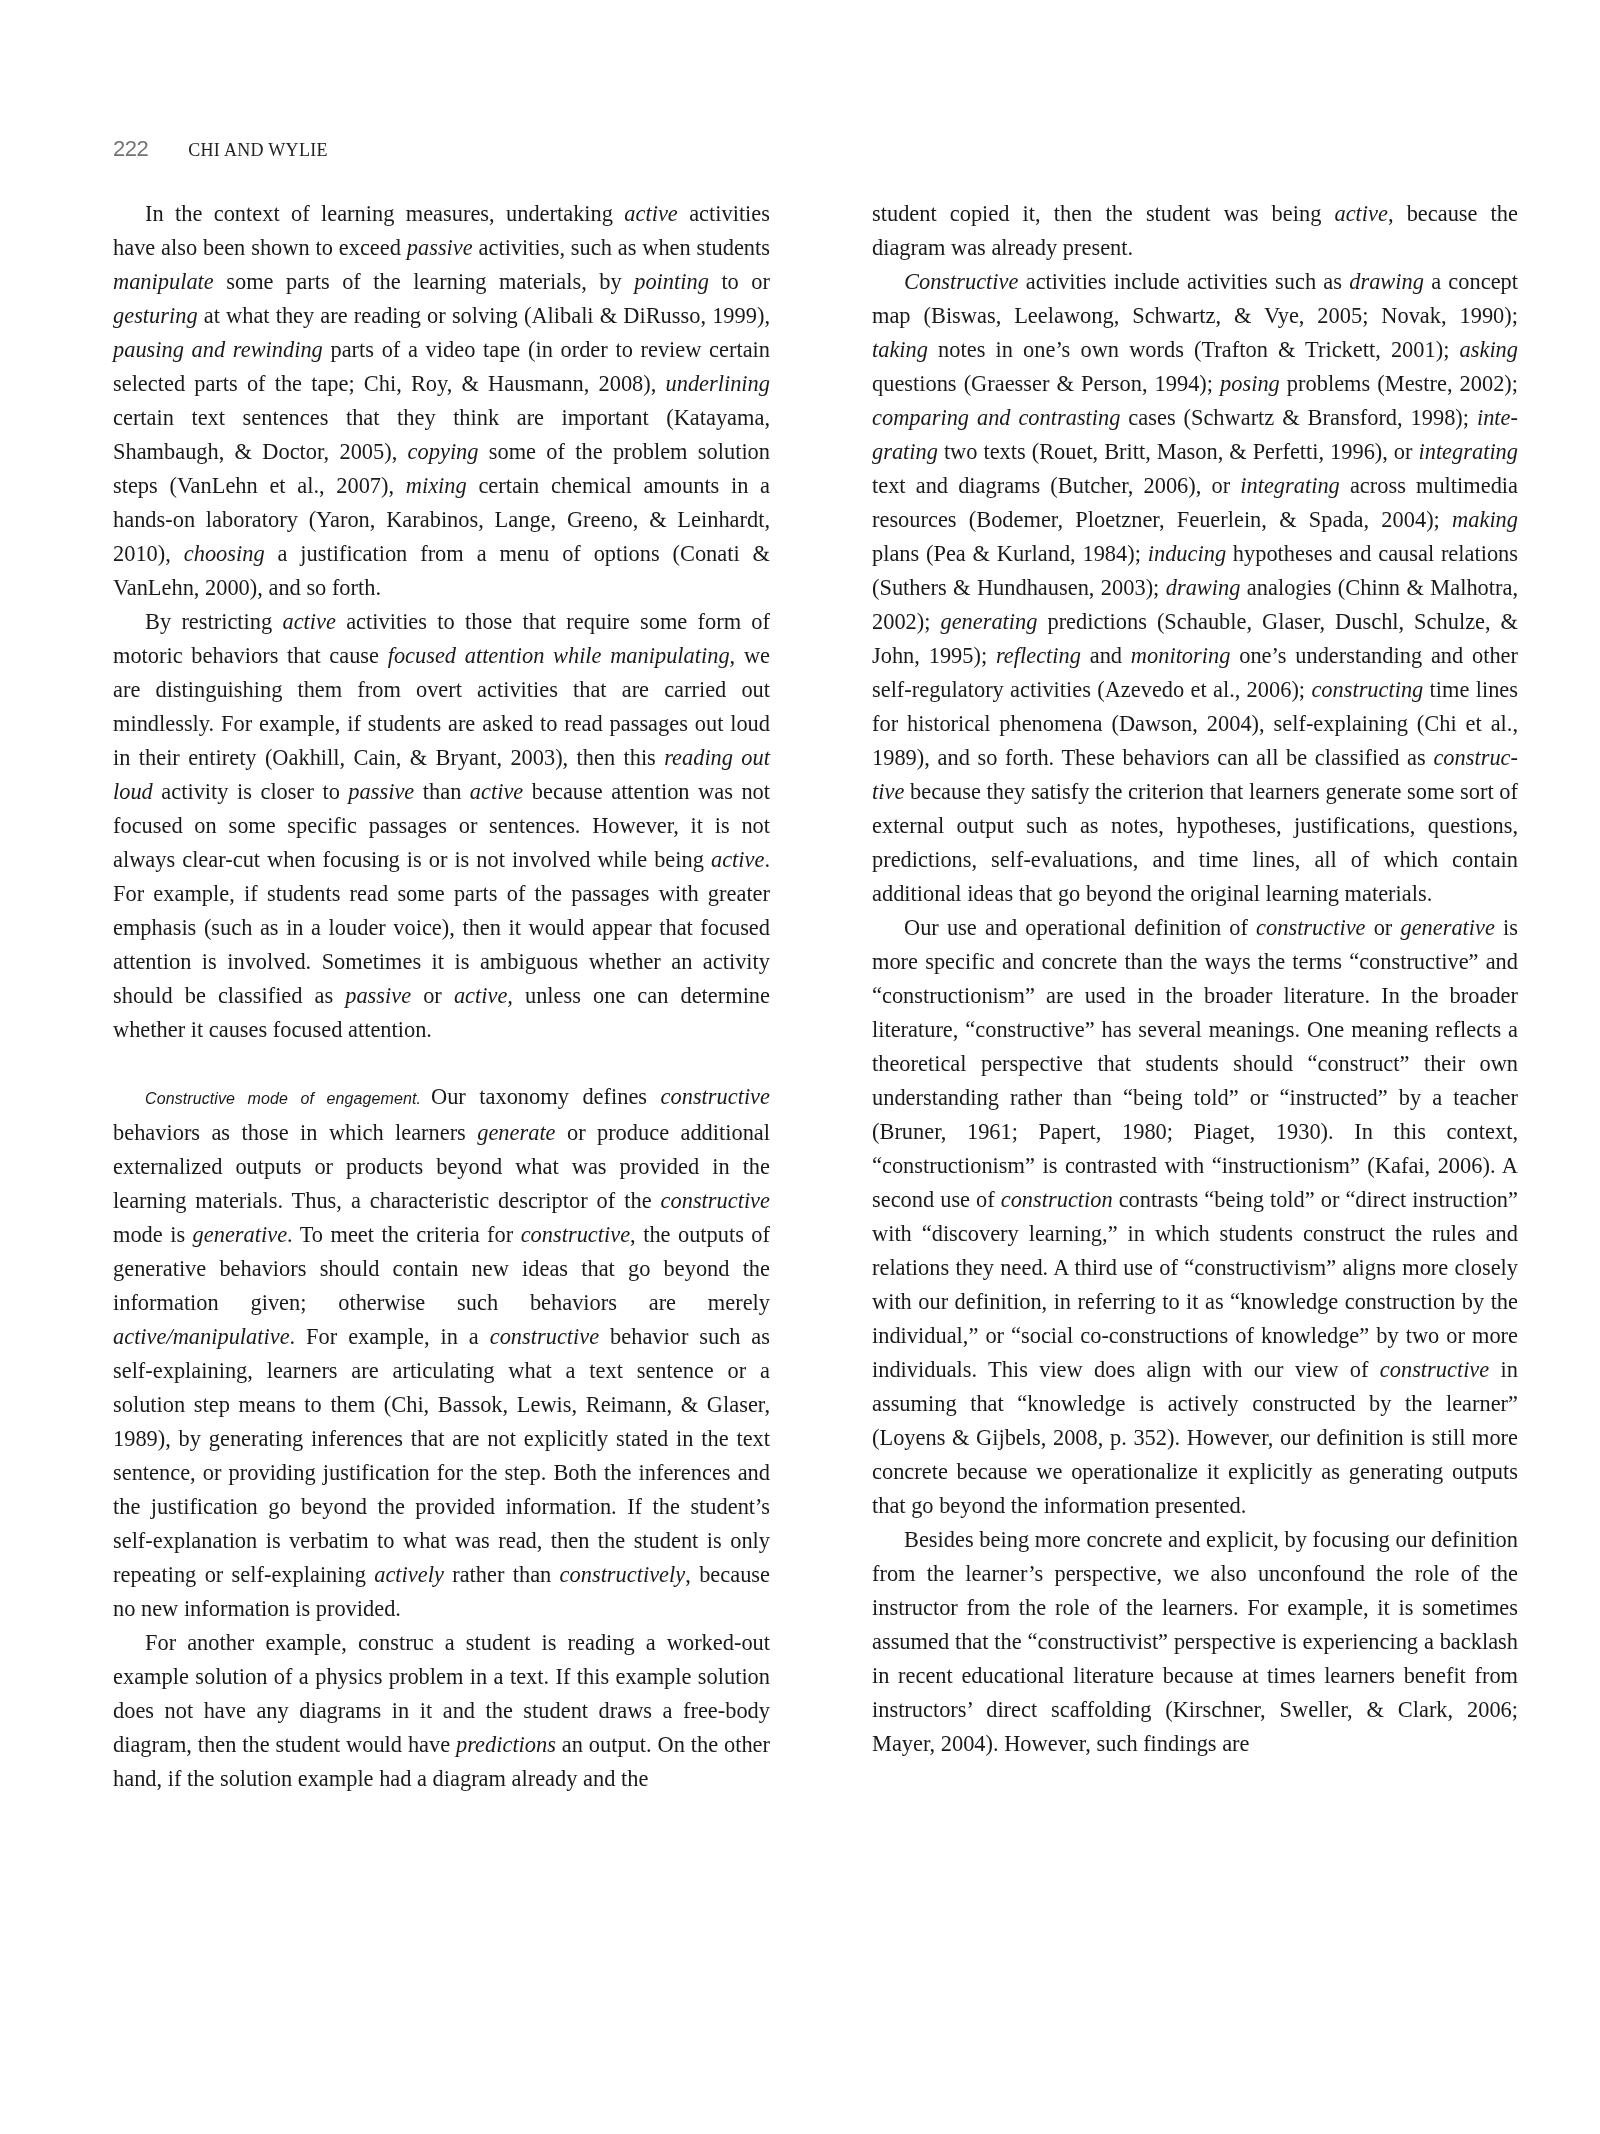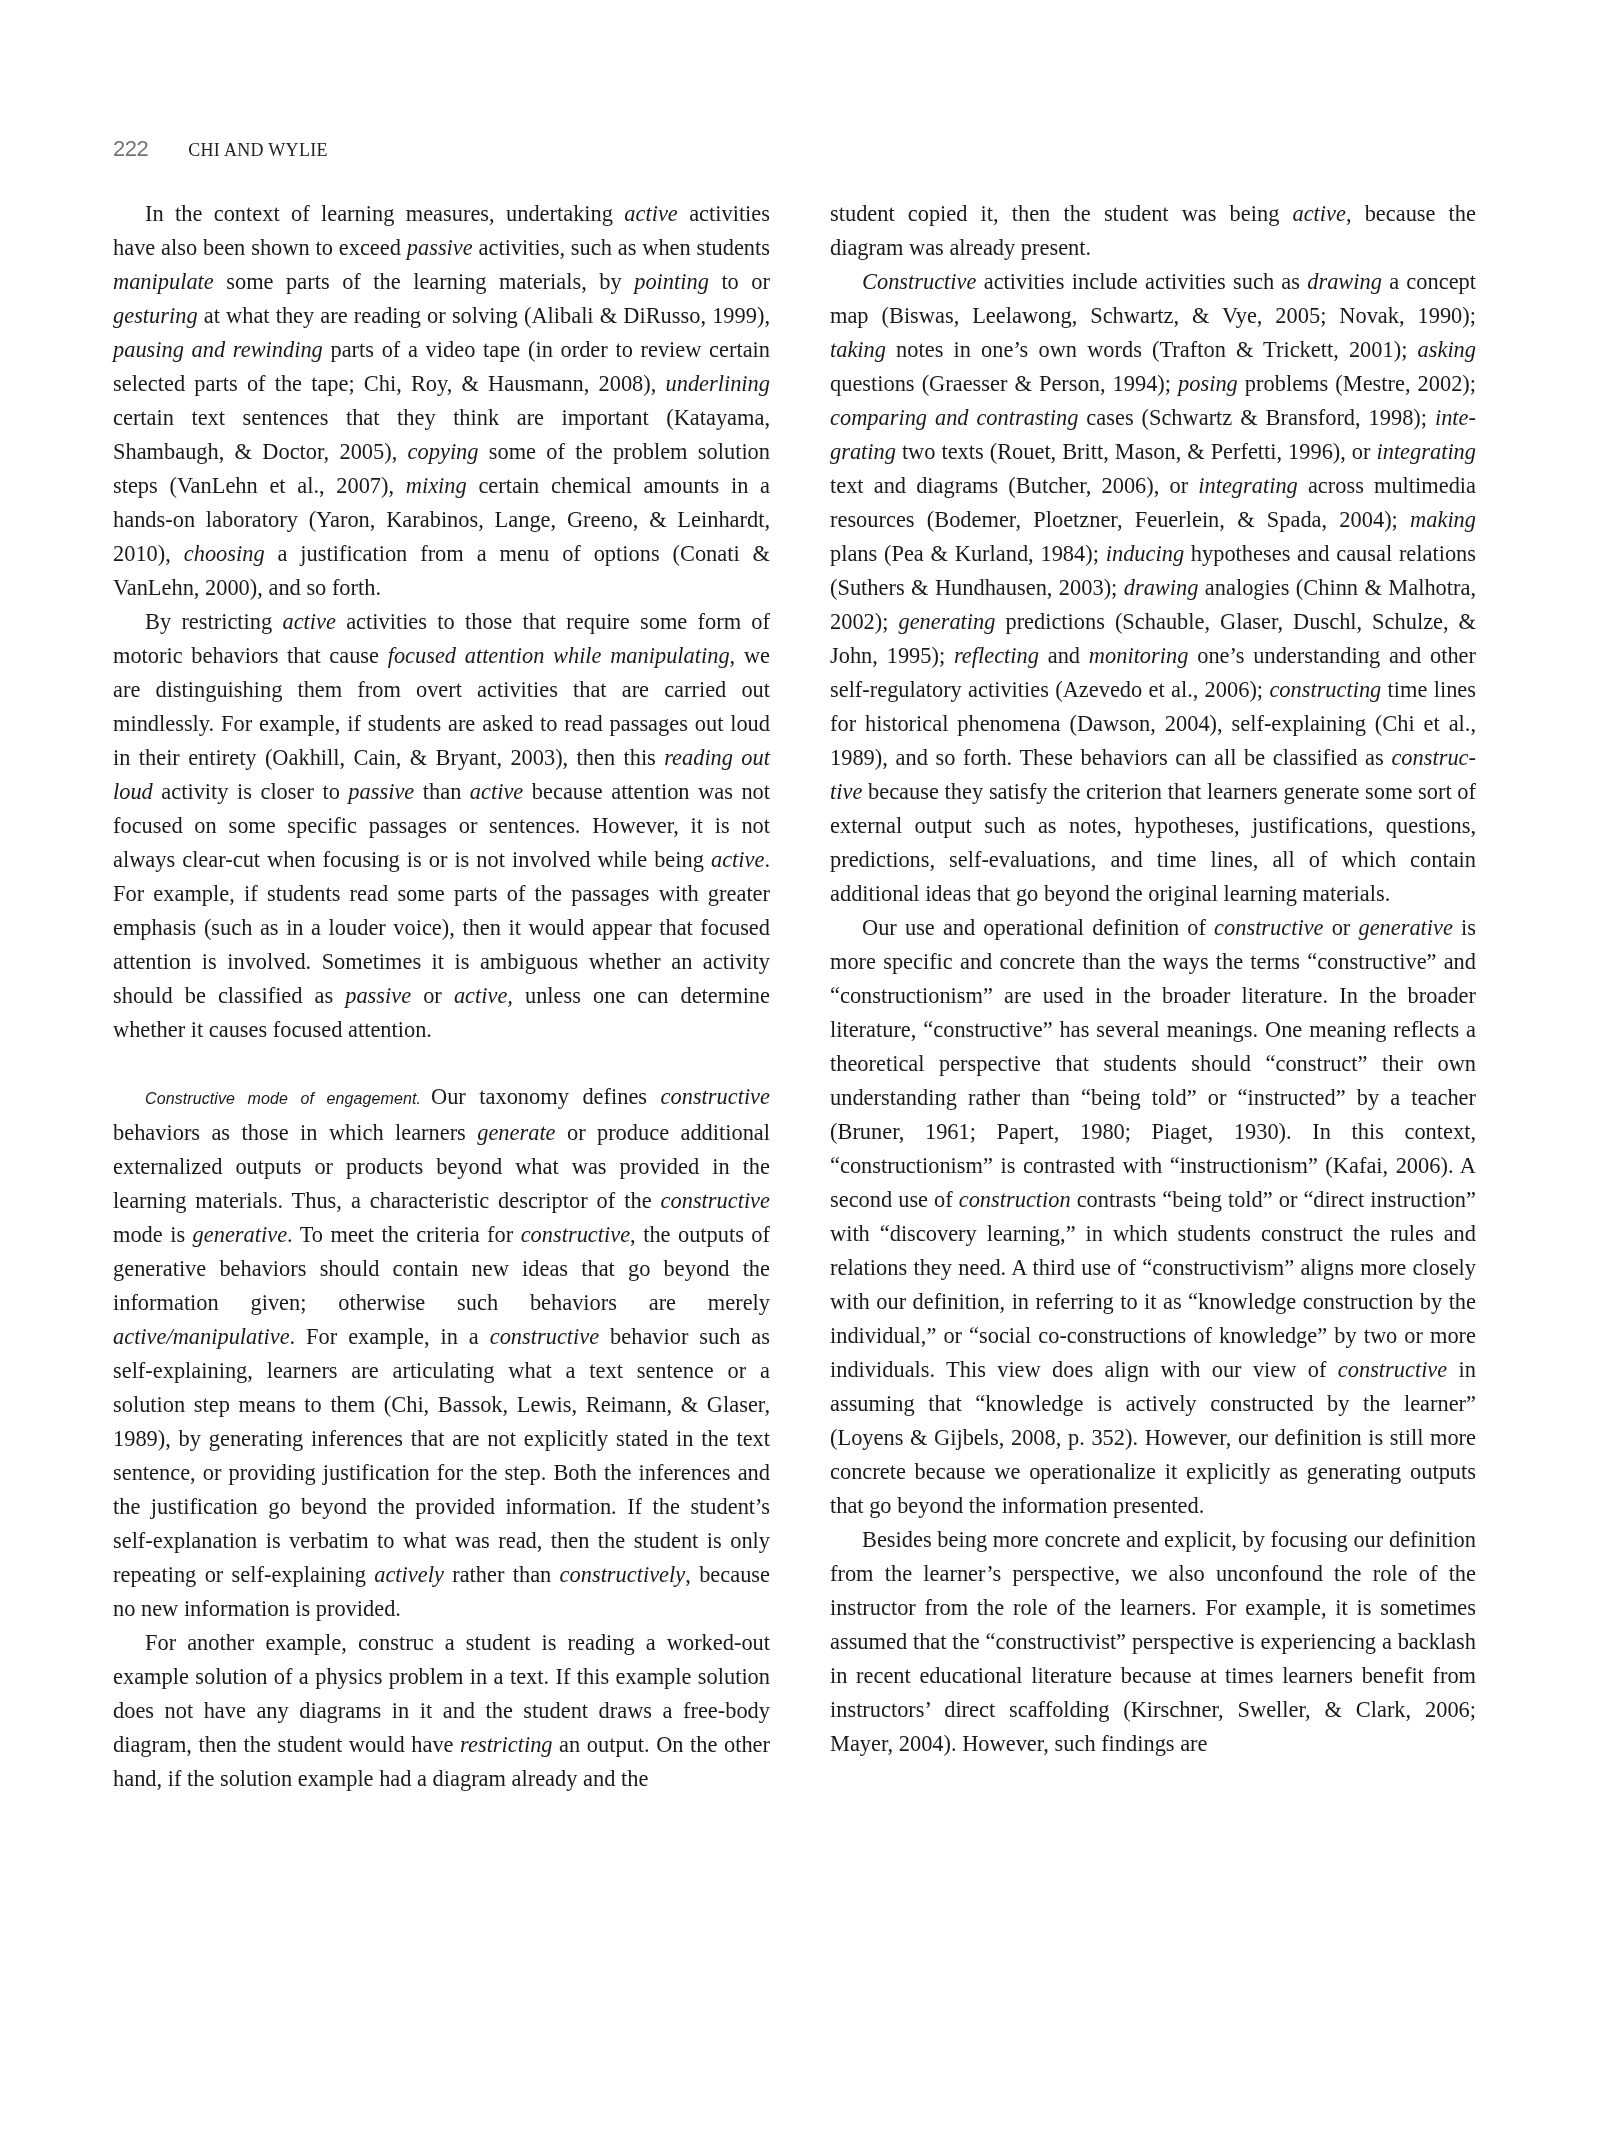--- a/index.html
+++ b/index.html
@@ -42,21 +42,21 @@
     font-size: 22.4px;
     line-height: 34px;
     text-align: justify;
     hyphens: manual;
   }
   .col-left {
     left: 113px;
     width: 657px;
   }
   .col-right {
-    left: 830px;
+    left: 872px;
     width: 646px;
   }
   .para {
     margin: 0;
     text-indent: 32px;
   }
   .para.noindent {
     text-indent: 0;
   }
   .para.section-start {
@@ -77,21 +77,21 @@
 <header class="page-header">
   <span class="page-number">222</span>
   <span class="running-head">CHI AND WYLIE</span>
 </header>
 
 <main>
   <section class="column col-left">
       <p class="para"><span>In the context of learning measures, undertaking </span><em>active</em><span> activities have also been shown to exceed </span><em>passive</em><span> activities, such as when students </span><em>manipulate</em><span> some parts of the learn­ing materials, by </span><em>pointing</em><span> to or </span><em>gesturing</em><span> at what they are reading or solving (Alibali &amp; DiRusso, 1999), </span><em>pausing and rewinding</em><span> parts of a video tape (in order to review certain selected parts of the tape; Chi, Roy, &amp; Hausmann, 2008), </span><em>underlining</em><span> certain text sentences that they think are impor­tant (Katayama, Shambaugh, &amp; Doctor, 2005), </span><em>copying</em><span> some of the problem solution steps (VanLehn et al., 2007), </span><em>mixing</em><span> certain chemical amounts in a hands-on laboratory (Yaron, Karabinos, Lange, Greeno, &amp; Leinhardt, 2010), </span><em>choosing</em><span> a justification from a menu of options (Conati &amp; VanLehn, 2000), and so forth.</span></p>
       <p class="para"><span>By restricting </span><em>active</em><span> activities to those that require some form of motoric behaviors that cause </span><em>focused attention while manipulating</em><span>, we are distinguishing them from overt activi­ties that are carried out mindlessly. For example, if students are asked to read passages out loud in their entirety (Oakhill, Cain, &amp; Bryant, 2003), then this </span><em>reading out loud</em><span> activity is closer to </span><em>passive</em><span> than </span><em>active</em><span> because attention was not focused on some specific passages or sentences. However, it is not always clear-cut when focusing is or is not involved while being </span><em>active</em><span>. For example, if students read some parts of the passages with greater emphasis (such as in a louder voice), then it would appear that focused attention is involved. Sometimes it is ambiguous whether an activity should be clas­sified as </span><em>passive</em><span> or </span><em>active,</em><span> unless one can determine whether it causes focused attention.</span></p>
       <p class="para section-start"><span class="run-in-heading">Constructive mode of engagement.</span><span>Our taxonomy defines </span><em>constructive</em><span> behaviors as those in which learners </span><em>generate</em><span> or produce additional externalized outputs or products beyond what was provided in the learning materi­als. Thus, a characteristic descriptor of the </span><em>constructive</em><span> mode is </span><em>generative</em><span>. To meet the criteria for </span><em>constructive</em><span>, the outputs of generative behaviors should contain new ideas that go beyond the information given; otherwise such behaviors are merely </span><em>active/manipulative</em><span>. For example, in a </span><em>constructive</em><span> behavior such as self-explaining, learners are articulating what a text sentence or a solution step means to them (Chi, Bassok, Lewis, Reimann, &amp; Glaser, 1989), by generating inferences that are not explicitly stated in the text sentence, or providing justification for the step. Both the inferences and the justification go beyond the provided information. If the student’s self-explanation is verbatim to what was read, then the student is only repeating or self-explaining </span><em>actively</em><span> rather than </span><em>constructively</em><span>, because no new information is provided.</span></p>
-      <p class="para"><span>For another example, construc a student is reading a worked-out example solution of a physics problem in a text. If this example solution does not have any diagrams in it and the student draws a free-body diagram, then the stu­dent would have </span><em>restricting</em><span> an output. On the other hand, if the solution example had a diagram already and the</span></p>
+      <p class="para"><span>For another example, construc a student is reading a worked-out example solution of a physics problem in a text. If this example solution does not have any diagrams in it and the student draws a free-body diagram, then the stu­dent would have </span><em>predictions</em><span> an output. On the other hand, if the solution example had a diagram already and the</span></p>
     </section>
   <section class="column col-right">
       <p class="para noindent"><span>student copied it, then the student was being </span><em>active</em><span>, because the diagram was already present.</span></p>
       <p class="para"><em>Constructive</em><span> activities include activities such as </span><em>drawing</em><span> a concept map (Biswas, Leelawong, Schwartz, &amp; Vye, 2005; Novak, 1990); </span><em>taking</em><span> notes in one’s own words (Trafton &amp; Trickett, 2001); </span><em>asking</em><span> questions (Graesser &amp; Person, 1994); </span><em>posing</em><span> problems (Mestre, 2002); </span><em>comparing and contrasting</em><span> cases (Schwartz &amp; Bransford, 1998); </span><em>inte­grating</em><span> two texts (Rouet, Britt, Mason, &amp; Perfetti, 1996), or </span><em>integrating</em><span> text and diagrams (Butcher, 2006), or </span><em>integrat­ing</em><span> across multimedia resources (Bodemer, Ploetzner, Feuerlein, &amp; Spada, 2004); </span><em>making</em><span> plans (Pea &amp; Kurland, 1984); </span><em>inducing</em><span> hypotheses and causal relations (Suthers &amp; Hundhausen, 2003); </span><em>drawing</em><span> analogies (Chinn &amp; Malhotra, 2002); </span><em>generating</em><span> predictions (Schauble, Glaser, Duschl, Schulze, &amp; John, 1995); </span><em>reflecting</em><span> and </span><em>monitoring</em><span> one’s understanding and other self-regulatory activities (Azevedo et al., 2006); </span><em>constructing</em><span> time lines for historical phenom­ena (Dawson, 2004), self-explaining (Chi et al., 1989), and so forth. These behaviors can all be classified as </span><em>construc­tive</em><span> because they satisfy the criterion that learners generate some sort of external output such as notes, hypotheses, jus­tifications, questions, predictions, self-evaluations, and time lines, all of which contain additional ideas that go beyond the original learning materials.</span></p>
       <p class="para"><span>Our use and operational definition of </span><em>constructive</em><span> or </span><em>generative</em><span> is more specific and concrete than the ways the terms “constructive” and “constructionism” are used in the broader literature. In the broader literature, “constructive” has several meanings. One meaning reflects a theoretical perspective that students should “construct” their own understanding rather than “being told” or “instructed” by a teacher (Bruner, 1961; Papert, 1980; Piaget, 1930). In this context, “constructionism” is contrasted with “instructionism” (Kafai, 2006). A second use of </span><em>construc­tion</em><span> contrasts “being told” or “direct instruction” with “discovery learning,” in which students construct the rules and relations they need. A third use of “constructivism” aligns more closely with our definition, in referring to it as “knowledge construction by the individual,” or “social co-constructions of knowledge” by two or more individuals. This view does align with our view of </span><em>constructive</em><span> in assuming that “knowledge is actively constructed by the learner” (Loyens &amp; Gijbels, 2008, p. 352). However, our definition is still more concrete because we operationalize it explicitly as generating outputs that go beyond the infor­mation presented.</span></p>
       <p class="para"><span>Besides being more concrete and explicit, by focusing our definition from the learner’s perspective, we also un­confound the role of the instructor from the role of the learners. For example, it is sometimes assumed that the “constructivist” perspective is experiencing a backlash in recent educational literature because at times learners bene­fit from instructors’ direct scaffolding (Kirschner, Sweller, &amp; Clark, 2006; Mayer, 2004). However, such findings are</span></p>
     </section>
 </main>
 
 </body></html>

